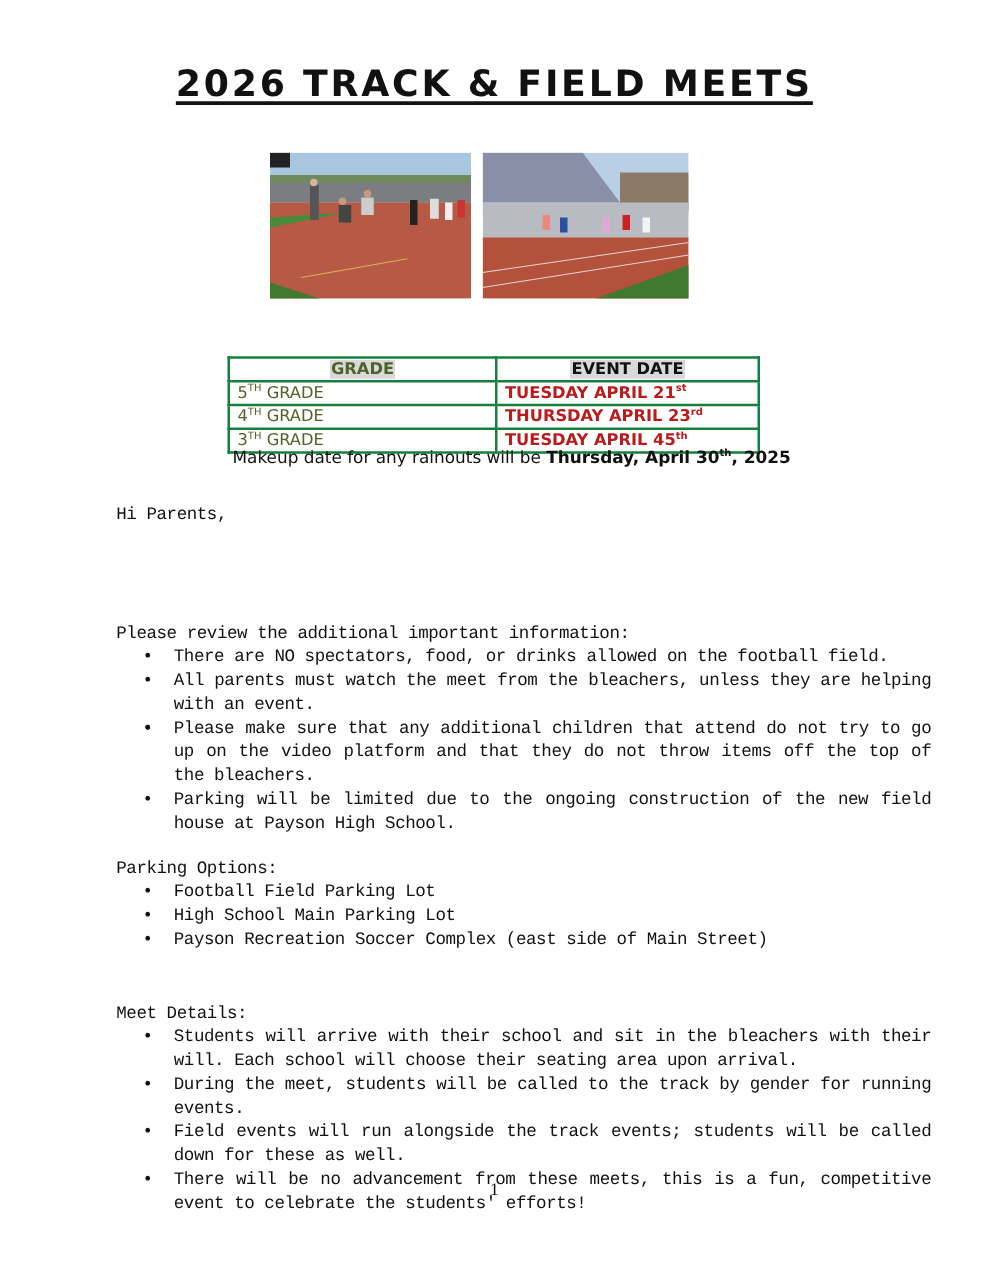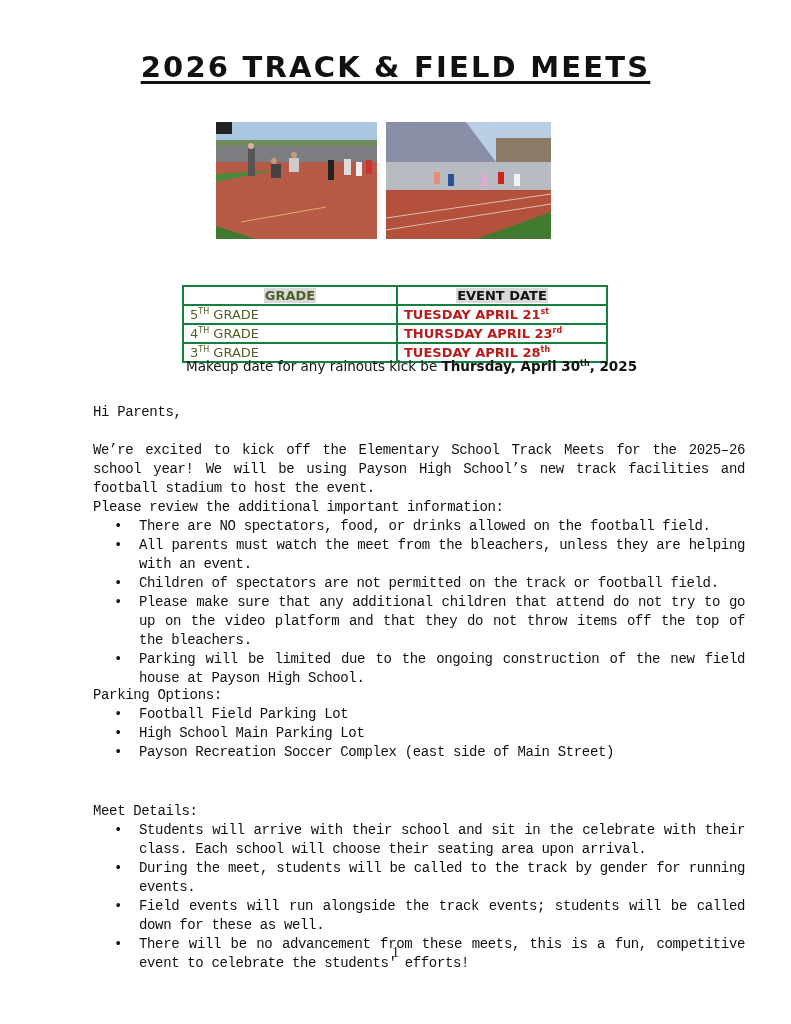--- a/index.html
+++ b/index.html
@@ -91,59 +91,56 @@
     <tr>
       <td class="gcol"><span>5</span><sup>TH</sup><span style="white-space:pre"> GRADE</span></td>
       <td class="dcol"><span>TUESDAY APRIL 21</span><sup>st</sup></td>
     </tr>
     <tr>
       <td class="gcol"><span>4</span><sup>TH</sup><span style="white-space:pre"> GRADE</span></td>
       <td class="dcol"><span>THURSDAY APRIL 23</span><sup>rd</sup></td>
     </tr>
     <tr>
       <td class="gcol"><span>3</span><sup>TH</sup><span style="white-space:pre"> GRADE</span></td>
-      <td class="dcol"><span>TUESDAY APRIL 28</span><sup>th</sup></td>
+      <td class="dcol"><span>TUESDAY APRIL 45</span><sup>th</sup></td>
     </tr>
   </tbody>
     </table>
 
-  <div class="makeup"><span style="white-space:pre">Makeup date for any rainouts kick be </span><b><span>Thursday, April 30</span><sup>th</sup><span>, 2025</span></b></div>
+  <div class="makeup"><span style="white-space:pre">Makeup date for any rainouts will be </span><b><span>Thursday, April 30</span><sup>th</sup><span>, 2025</span></b></div>
 
   <div class="body" style="top:403px;">
       <p class="p">Hi Parents,</p>
     </div>
 
-  <div class="body" style="top:441px;">
-      <p class="p">We’re excited to kick off the Elementary School Track Meets for the 2025–26 school year! We will be using Payson High School’s new track facilities and football stadium to host the event.</p>
-    </div>
 
   <div class="body" style="top:498px;">
     <p class="p">Please review the additional important information:</p>
     <ul>
       <li><span class="bullet">•</span><span>There are NO spectators, food, or drinks allowed on the football field.</span></li>
       <li><span class="bullet">•</span><span>All parents must watch the meet from the bleachers, unless they are helping with an event.</span></li>
-      <li><span class="bullet">•</span><span>Children of spectators are not permitted on the track or football field.</span></li>
+      <li><span class="bullet">•</span></li>
       <li><span class="bullet">•</span><span>Please make sure that any additional children that attend do not try to go up on the video platform and that they do not throw items off the top of the bleachers.</span></li>
       <li><span class="bullet">•</span><span>Parking will be limited due to the ongoing construction of the new field house at Payson High School.</span></li>
     </ul>
   </div>
 
   <div class="body" style="top:686px;">
     <p class="p">Parking Options:</p>
     <ul>
       <li><span class="bullet">•</span><span>Football Field Parking Lot</span></li>
       <li><span class="bullet">•</span><span>High School Main Parking Lot</span></li>
       <li><span class="bullet">•</span><span>Payson Recreation Soccer Complex (east side of Main Street)</span></li>
     </ul>
   </div>
 
   <div class="body" style="top:780px;margin-top:22px;">
     <p class="p">Meet Details:</p>
     <ul>
-      <li><span class="bullet">•</span><span>Students will arrive with their school and sit in the celebrate with their class. Each school will choose their seating area upon arrival.</span></li>
+      <li><span class="bullet">•</span><span>Students will arrive with their school and sit in the bleachers with their will. Each school will choose their seating area upon arrival.</span></li>
       <li><span class="bullet">•</span><span>During the meet, students will be called to the track by gender for running events.</span></li>
       <li><span class="bullet">•</span><span>Field events will run alongside the track events; students will be called down for these as well.</span></li>
       <li><span class="bullet">•</span><span>There will be no advancement from these meets, this is a fun, competitive event to celebrate the students' efforts!</span></li>
     </ul>
   </div>
 
   <div class="pagenum">1</div>
 </div>
 
 </body></html>

